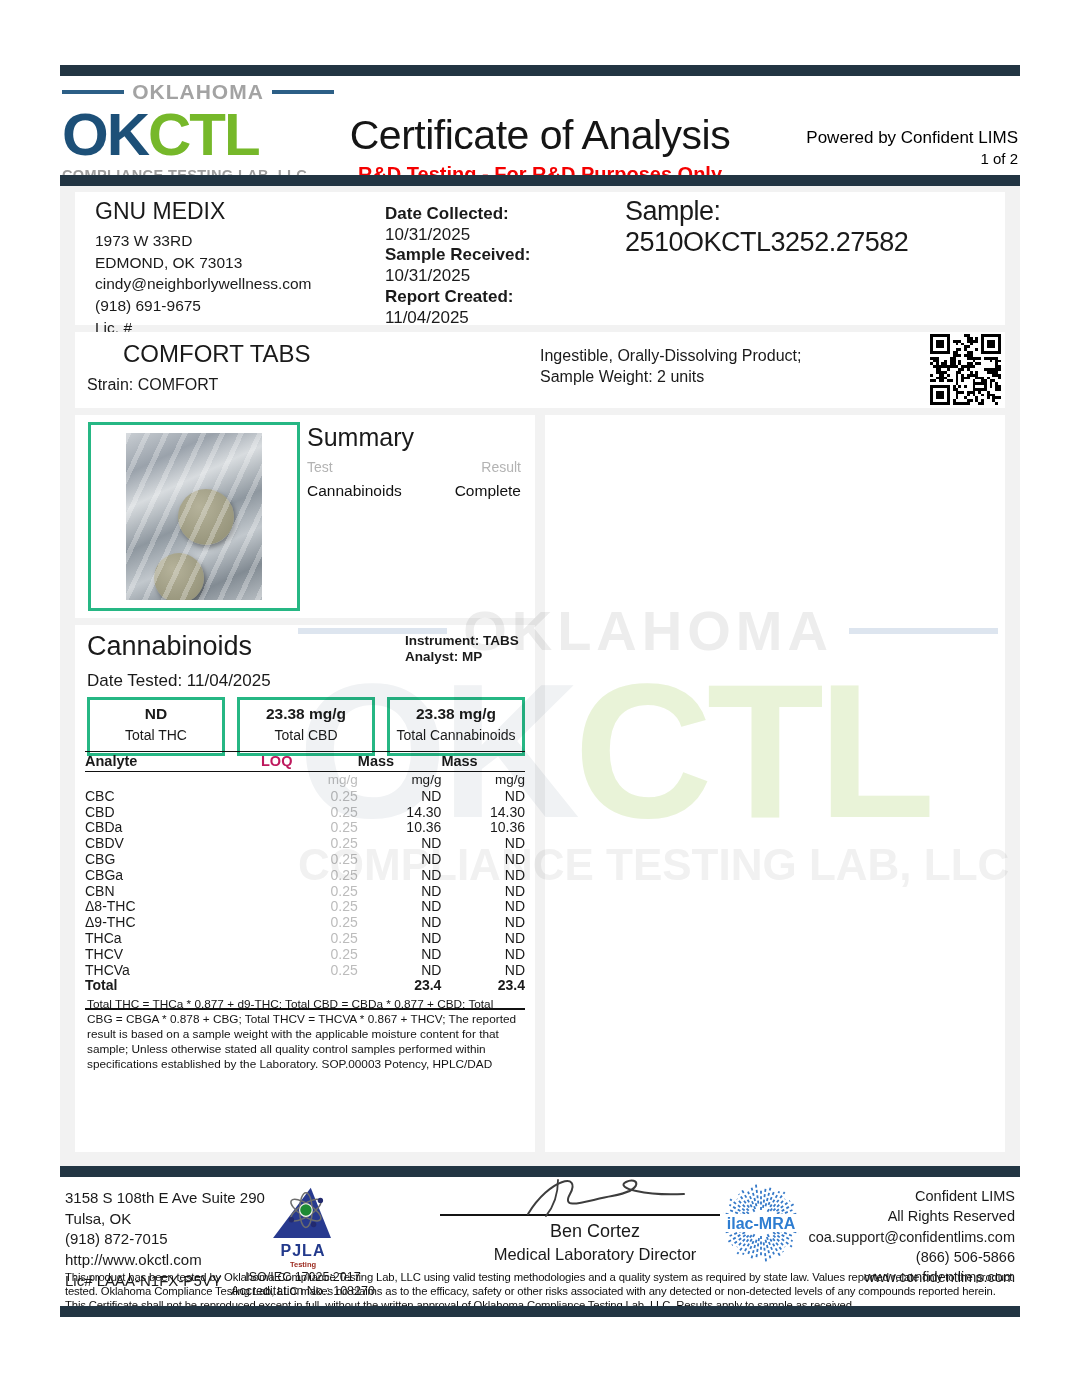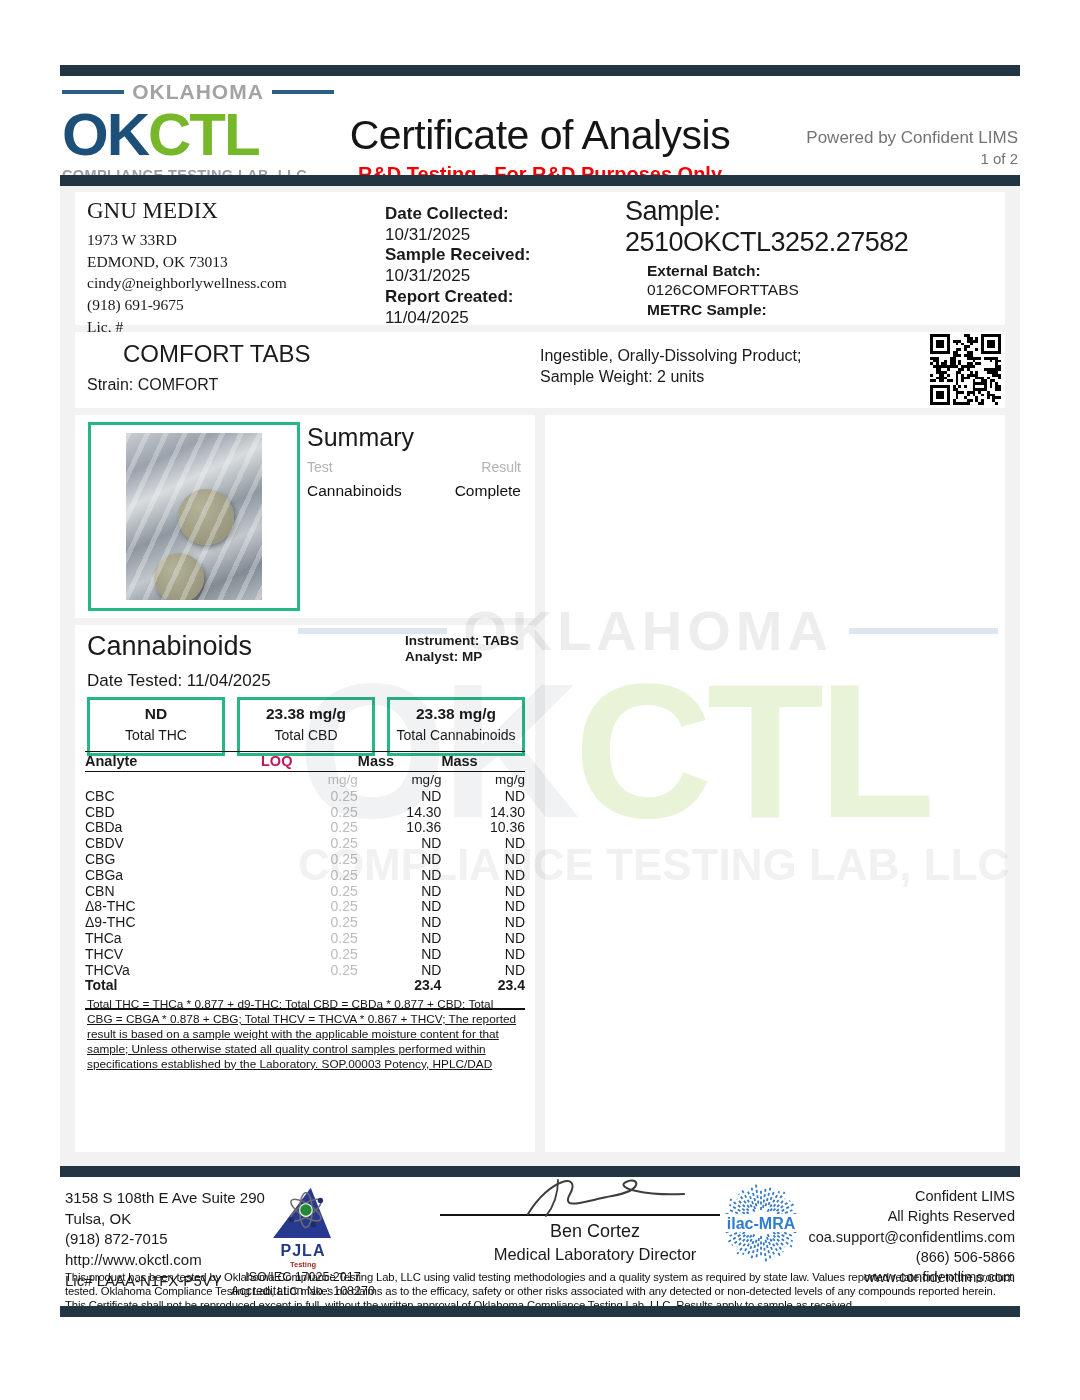--- a/index.html
+++ b/index.html
@@ -12,27 +12,27 @@
   
   .logo{position:absolute;left:62px;top:80px;width:272px;}
   .logo-line1{display:flex;align-items:center;gap:8px;color:#a3a3a3;font-weight:700;font-size:21px;letter-spacing:1px;}
   .logo-line1 .wl{flex:1;height:4px;background:#2c5f86;}
   .logo-main{font-size:60px;font-weight:800;line-height:1.02;letter-spacing:-2px;}
   .logo-ok{color:#1d5078;} .logo-ctl{color:#76b82a;}
   .logo-sub{font-size:14.5px;font-weight:700;color:#9e9e9e;letter-spacing:.4px;margin-top:2px;}
   .title-block{position:absolute;left:310px;top:112px;width:460px;text-align:center;}
   .coa-title{font-size:41px;font-weight:400;color:#151515;letter-spacing:-.5px;}
   .coa-sub{font-size:20px;font-weight:700;color:#f40000;margin-top:4px;}
-  .powered{position:absolute;right:62px;top:128px;text-align:right;font-size:17px;color:#737373;}
+  .powered{position:absolute;right:62px;top:128px;text-align:right;font-size:17px;color:#000000;}
   .pagenum{font-size:15px;margin-top:2px;}
   
   .content-bg{position:absolute;left:60px;top:186px;width:960px;height:980px;background:#f2f2f2;}
   .card{position:absolute;background:#ffffff;}
   .card-info{left:75px;top:192px;width:930px;height:133px;}
-  .client{position:absolute;left:12px;top:6px;font-family:Liberation Serif, serif;}
+  .client{position:absolute;left:20px;top:6px;}
   .client-name{font-size:23px;font-weight:500;margin-bottom:5px;}
   .client-line{font-size:15.5px;line-height:1.4;}
   .dates{position:absolute;left:310px;top:12px;font-size:17px;line-height:1.22;}
   .dates b{font-weight:700;}
   .sample{position:absolute;left:550px;top:4px;width:372px;}
   .sample-title{font-size:27px;font-weight:500;letter-spacing:-.5px;}
   .sample-sub{margin-left:22px;font-size:15.5px;line-height:1.25;margin-top:3px;}
   .sample-sub b{font-weight:700;}
   .mt12{margin-top:14px;}
   .card-product{left:75px;top:332px;width:930px;height:76px;}
@@ -68,21 +68,21 @@
   .cann-table .thead-row th{border-top:1.5px solid #111;border-bottom:1.5px solid #111;}
   .cann-table td{padding:0;line-height:15.8px;}
   .c0{text-align:left;width:40%;}
   .c1{text-align:right;width:22%;color:#bcbcbc;}
   .c2,.c3{text-align:right;width:19%;}
   th.c1{color:#be185d;margin-top:21px;}
   .units-row td{font-size:13.5px;padding-bottom:1px;}
   .units-row .c2,.units-row .c3{color:#1a1a1a;}
   .total-row td{font-weight:700;border-bottom:2px solid #111;padding-bottom:14px;}
   .total-row .c1{color:#1a1a1a;}
-  .footnote{position:absolute;left:12px;top:372px;width:432px;font-size:11.8px;line-height:1.27;color:#141414;text-decoration:underline;}
+  .footnote{position:absolute;left:12px;top:372px;width:432px;font-size:11.8px;line-height:1.27;color:#141414;}
   
   .watermark{position:absolute;left:60px;top:598px;width:960px;pointer-events:none;mix-blend-mode:multiply;z-index:6;}
   .wm-inner{margin-left:238px;width:700px;}
   .wm-row1{display:flex;align-items:center;gap:16px;}
   .wm-row1 .wml{flex:1;height:6px;background:#dde5ef;}
   .wm-okla{font-size:56px;font-weight:800;color:#ededed;letter-spacing:5px;}
   .wm-okctl{font-size:192px;font-weight:800;line-height:.92;letter-spacing:-6px;white-space:nowrap;}
   .wm-ok{color:#f0f2f4;} .wm-ctl{color:#e9f3d8;}
   .wm-tag{font-size:44px;font-weight:800;color:#f1f1f1;white-space:nowrap;letter-spacing:0;}
   
@@ -146,26 +146,20 @@
     <div class="dates">
       <div><b>Date Collected:</b></div>
       <div>10/31/2025</div>
       <div><b>Sample Received:</b></div>
       <div>10/31/2025</div>
       <div><b>Report Created:</b></div>
       <div>11/04/2025</div>
     </div>
     <div class="sample">
       <div class="sample-title">Sample: 2510OKCTL3252.27582</div>
-      <div class="sample-sub">
-        <div><b>External Batch:</b></div>
-        <div>0126COMFORTTABS</div>
-        <div><b>METRC Sample:</b></div>
-        <div class="mt12"><b>METRC Source Package #:</b></div>
-      </div>
     </div>
   </div>
 
   <div class="card card-product">
     <div class="prod-name">COMFORT TABS</div>
     <div class="prod-strain">Strain: COMFORT</div>
     <div class="prod-type">
       <div>Ingestible, Orally-Dissolving Product;</div>
       <div>Sample Weight: 2 units</div>
     </div>

